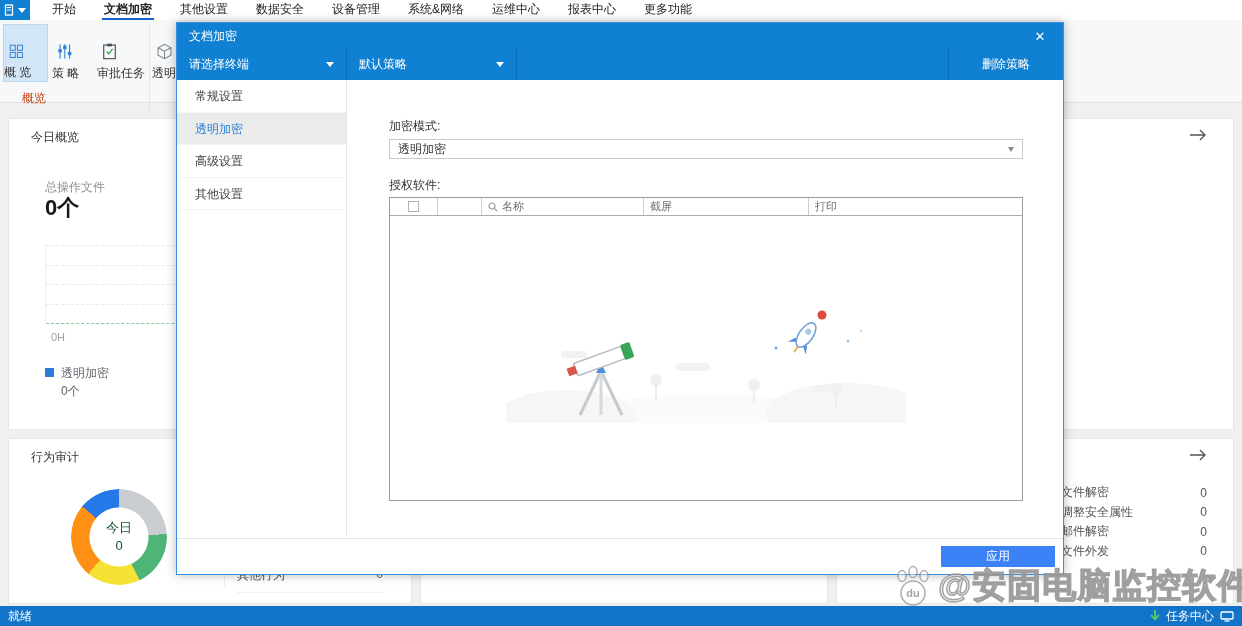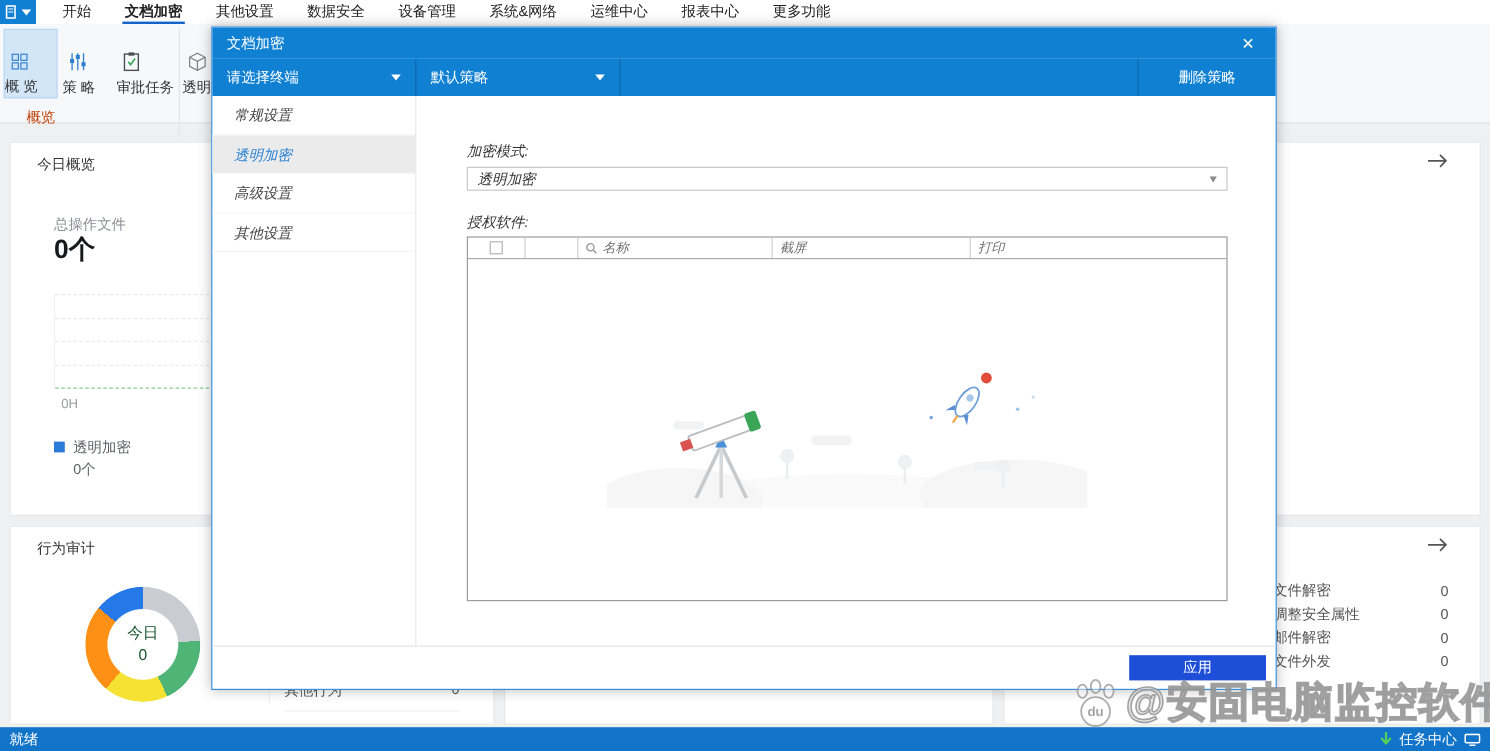--- a/index.html
+++ b/index.html
@@ -66,21 +66,21 @@
                justify-content:center; cursor:pointer; font-size:13px; }
   .dlg-toolbar { height:31px; background:#1081d2; display:flex; align-items:stretch; color:#fff; font-size:12px; }
   .tb-select { width:170px; display:flex; align-items:center; padding:0 12px;
                border-right:1px solid rgba(10,74,128,0.45); cursor:pointer; }
   .tb-select .caret-down { margin-left:auto; }
   .tb-spacer { flex:1; }
   .tb-delete { width:115px; display:flex; align-items:center; justify-content:center;
                border-left:1px solid rgba(10,74,128,0.45); cursor:pointer; }
   .caret-down { width:0; height:0; border-left:4px solid transparent; border-right:4px solid transparent;
                 border-top:5px solid #fff; }
-  .dlg-body { position:absolute; left:0; top:57px; right:0; bottom:35px;font-style:italic; }
+  .dlg-body { position:absolute; left:0; top:57px; right:0; bottom:35px; }
   .dlg-nav { position:absolute; left:0; top:0; width:170px; bottom:0; border-right:1px solid #e8e8e8; }
   .nav-item { height:32.5px; line-height:32.5px; padding-left:18px; font-size:12px; color:#444;
               border-bottom:1px solid #f5f5f5; cursor:pointer; }
   .nav-item.active { background:#ebebeb; color:#2a82d4; }
   .dlg-content { position:absolute; left:171px; top:0; right:0; bottom:0; }
   .form-label { position:absolute; left:41px; font-size:12px; color:#333; }
   .combobox { position:absolute; left:41px; top:59px; width:634px; height:20px; border:1px solid #c9c9c9;
               display:flex; align-items:center; padding:0 8px; font-size:12px; color:#333; cursor:pointer; }
   .combobox .caret-down { margin-left:auto; border-top-color:#888; border-left-width:3.5px; border-right-width:3.5px; }
   .sw-table { position:absolute; left:41px; top:117px; width:634px; height:304px; border:1px solid #9c9c9c; }
@@ -88,21 +88,21 @@
   .sw-header .col { display:flex; align-items:center; padding-left:6px; border-right:1px solid #cfcfcf; }
   .col-check { width:48px; justify-content:center; padding-left:0 !important; }
   .col-blank { width:44px; }
   .col-name { width:162px; gap:4px; }
   .col-screen { width:165px; }
   .col-print { flex:1; border-right:none !important; }
   .checkbox { width:11px; height:11px; border:1px solid #b3b3b3; background:#fff; cursor:pointer; }
   .sw-empty { position:absolute; left:0; right:0; top:18px; bottom:0; display:flex;
               align-items:center; justify-content:center; }
   .dlg-footer-line { position:absolute; left:0; right:0; bottom:35px; border-top:1px solid #e4e4e4; }
-  .apply-btn { position:absolute; right:8px; bottom:7px; width:114px; height:21px; background:#1d4ed8;
+  .apply-btn { position:absolute; right:8px; bottom:7px; width:114px; height:21px; background:#3b82f6;
                color:#fff; font-size:12px; border:none; cursor:pointer; }
 
   
   .statusbar { position:absolute; left:0; top:606px; width:1242px; height:20px; background:#1274c8;
                color:#fff; font-size:12px; display:flex; align-items:center; padding:0 8px; z-index:5; }
   .sb-right { margin-left:auto; display:flex; align-items:center; gap:6px; }
   .sb-task { cursor:pointer; }
 
   
   .watermark { position:absolute; left:892px; top:560px; height:52px; display:flex; align-items:center;

